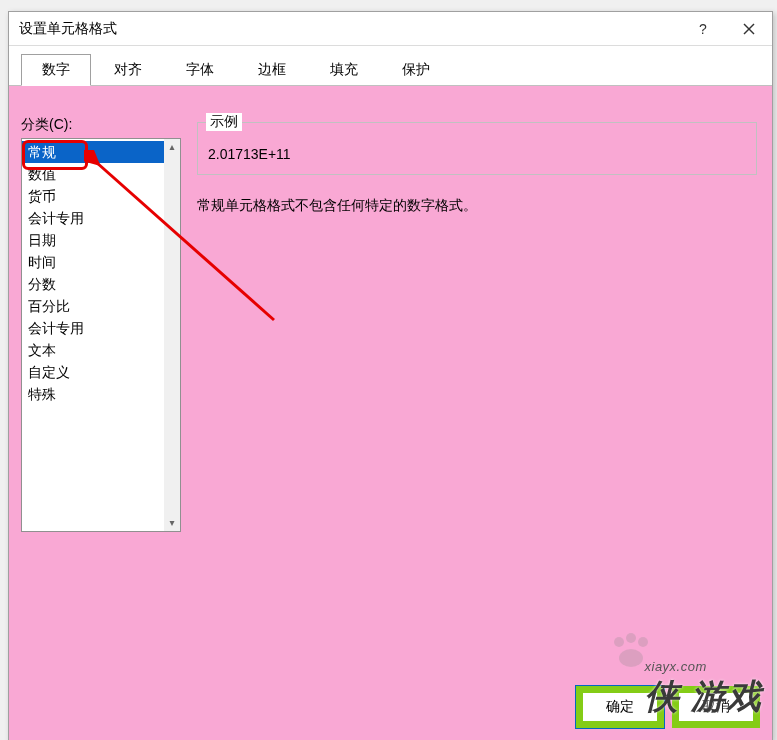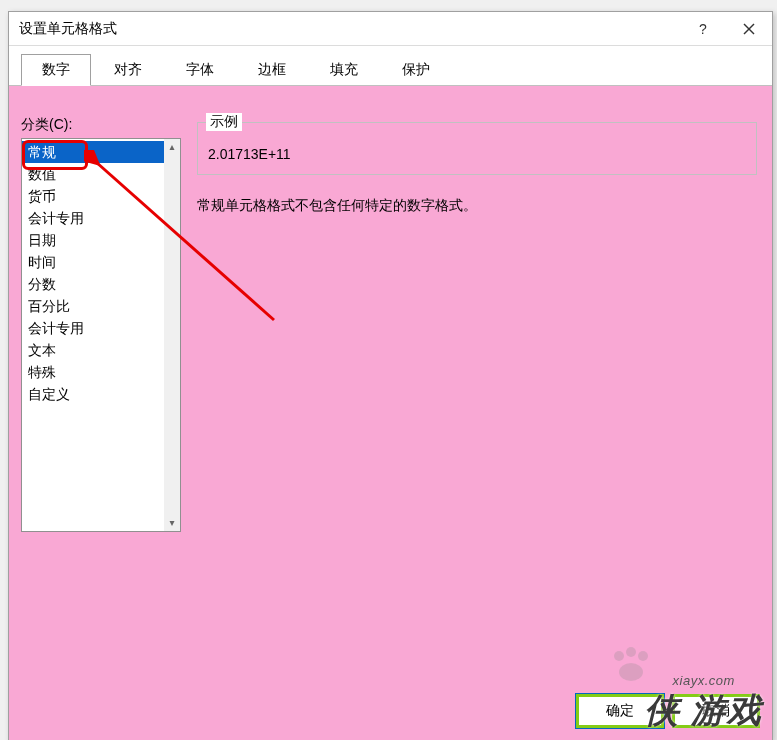--- a/index.html
+++ b/index.html
@@ -68,34 +68,34 @@
 .sample-legend {
   position: absolute; top: -10px; left: 8px; background: #fff; padding: 0 4px;
   font-size: 14px; color: #000;
 }
 .sample-value { margin-top: 0; font-size: 14px; color: #000; }
 
 .desc { margin-top: 22px; font-size: 14px; color: #000; font-family: Liberation Mono, monospace; }
 
 .btnrow { position: absolute; right: 0; bottom: 0; display: flex; gap: 8px; }
 .btn {
-  min-width: 88px; padding: 5px 20px; border: 3px solid #84cc16; background: #fff;
+  min-width: 88px; padding: 5px 20px; border: 7px solid #84cc16; background: #fff;
   color: #000; text-align: center; cursor: pointer;
 }
 .btn.primary { outline: 1px solid #0067c0; }
 
 .highlight-box {
   position: absolute; border: 3px solid #e60000; border-radius: 6px;
   left: 22px; top: 140px; width: 66px; height: 30px; pointer-events: none;
 }
 
 .arrow-svg { position: absolute; left: 84px; top: 150px; pointer-events: none; }
 
 .watermark {
-  position: absolute; right: 14px; bottom: 6px; text-align: center;
+  position: absolute; right: 14px; bottom: 20px; text-align: left;
   font-style: italic;
 }
 .wm-url { color:#555; font-size:13px; letter-spacing:0.5px; display:block; }
 .wm-big {
   font-family: "KaiTi","STKaiti","Microsoft YaHei",serif;
   font-size: 34px; font-style: italic; font-weight: 700;
   color: #3a3a3a; letter-spacing: 2px;
   text-shadow: 0 0 3px rgba(255,255,255,0.8);
 }
 .wm-paw { position:absolute; right:110px; bottom:48px; opacity:0.25; }
@@ -137,22 +137,22 @@
           <div class="li selected">常规</div>
           <div class="li">数值</div>
           <div class="li">货币</div>
           <div class="li">会计专用</div>
           <div class="li">日期</div>
           <div class="li">时间</div>
           <div class="li">分数</div>
           <div class="li">百分比</div>
           <div class="li">会计专用</div>
           <div class="li">文本</div>
+          <div class="li">自定义</div>
           <div class="li">特殊</div>
-          <div class="li">自定义</div>
         </div>
       </div>
       <div class="sbar">
         <div class="arrow">▴</div>
         <div class="track"></div>
         <div class="arrow">▾</div>
       </div>
     </div>
 
     <div class="right-pane">

